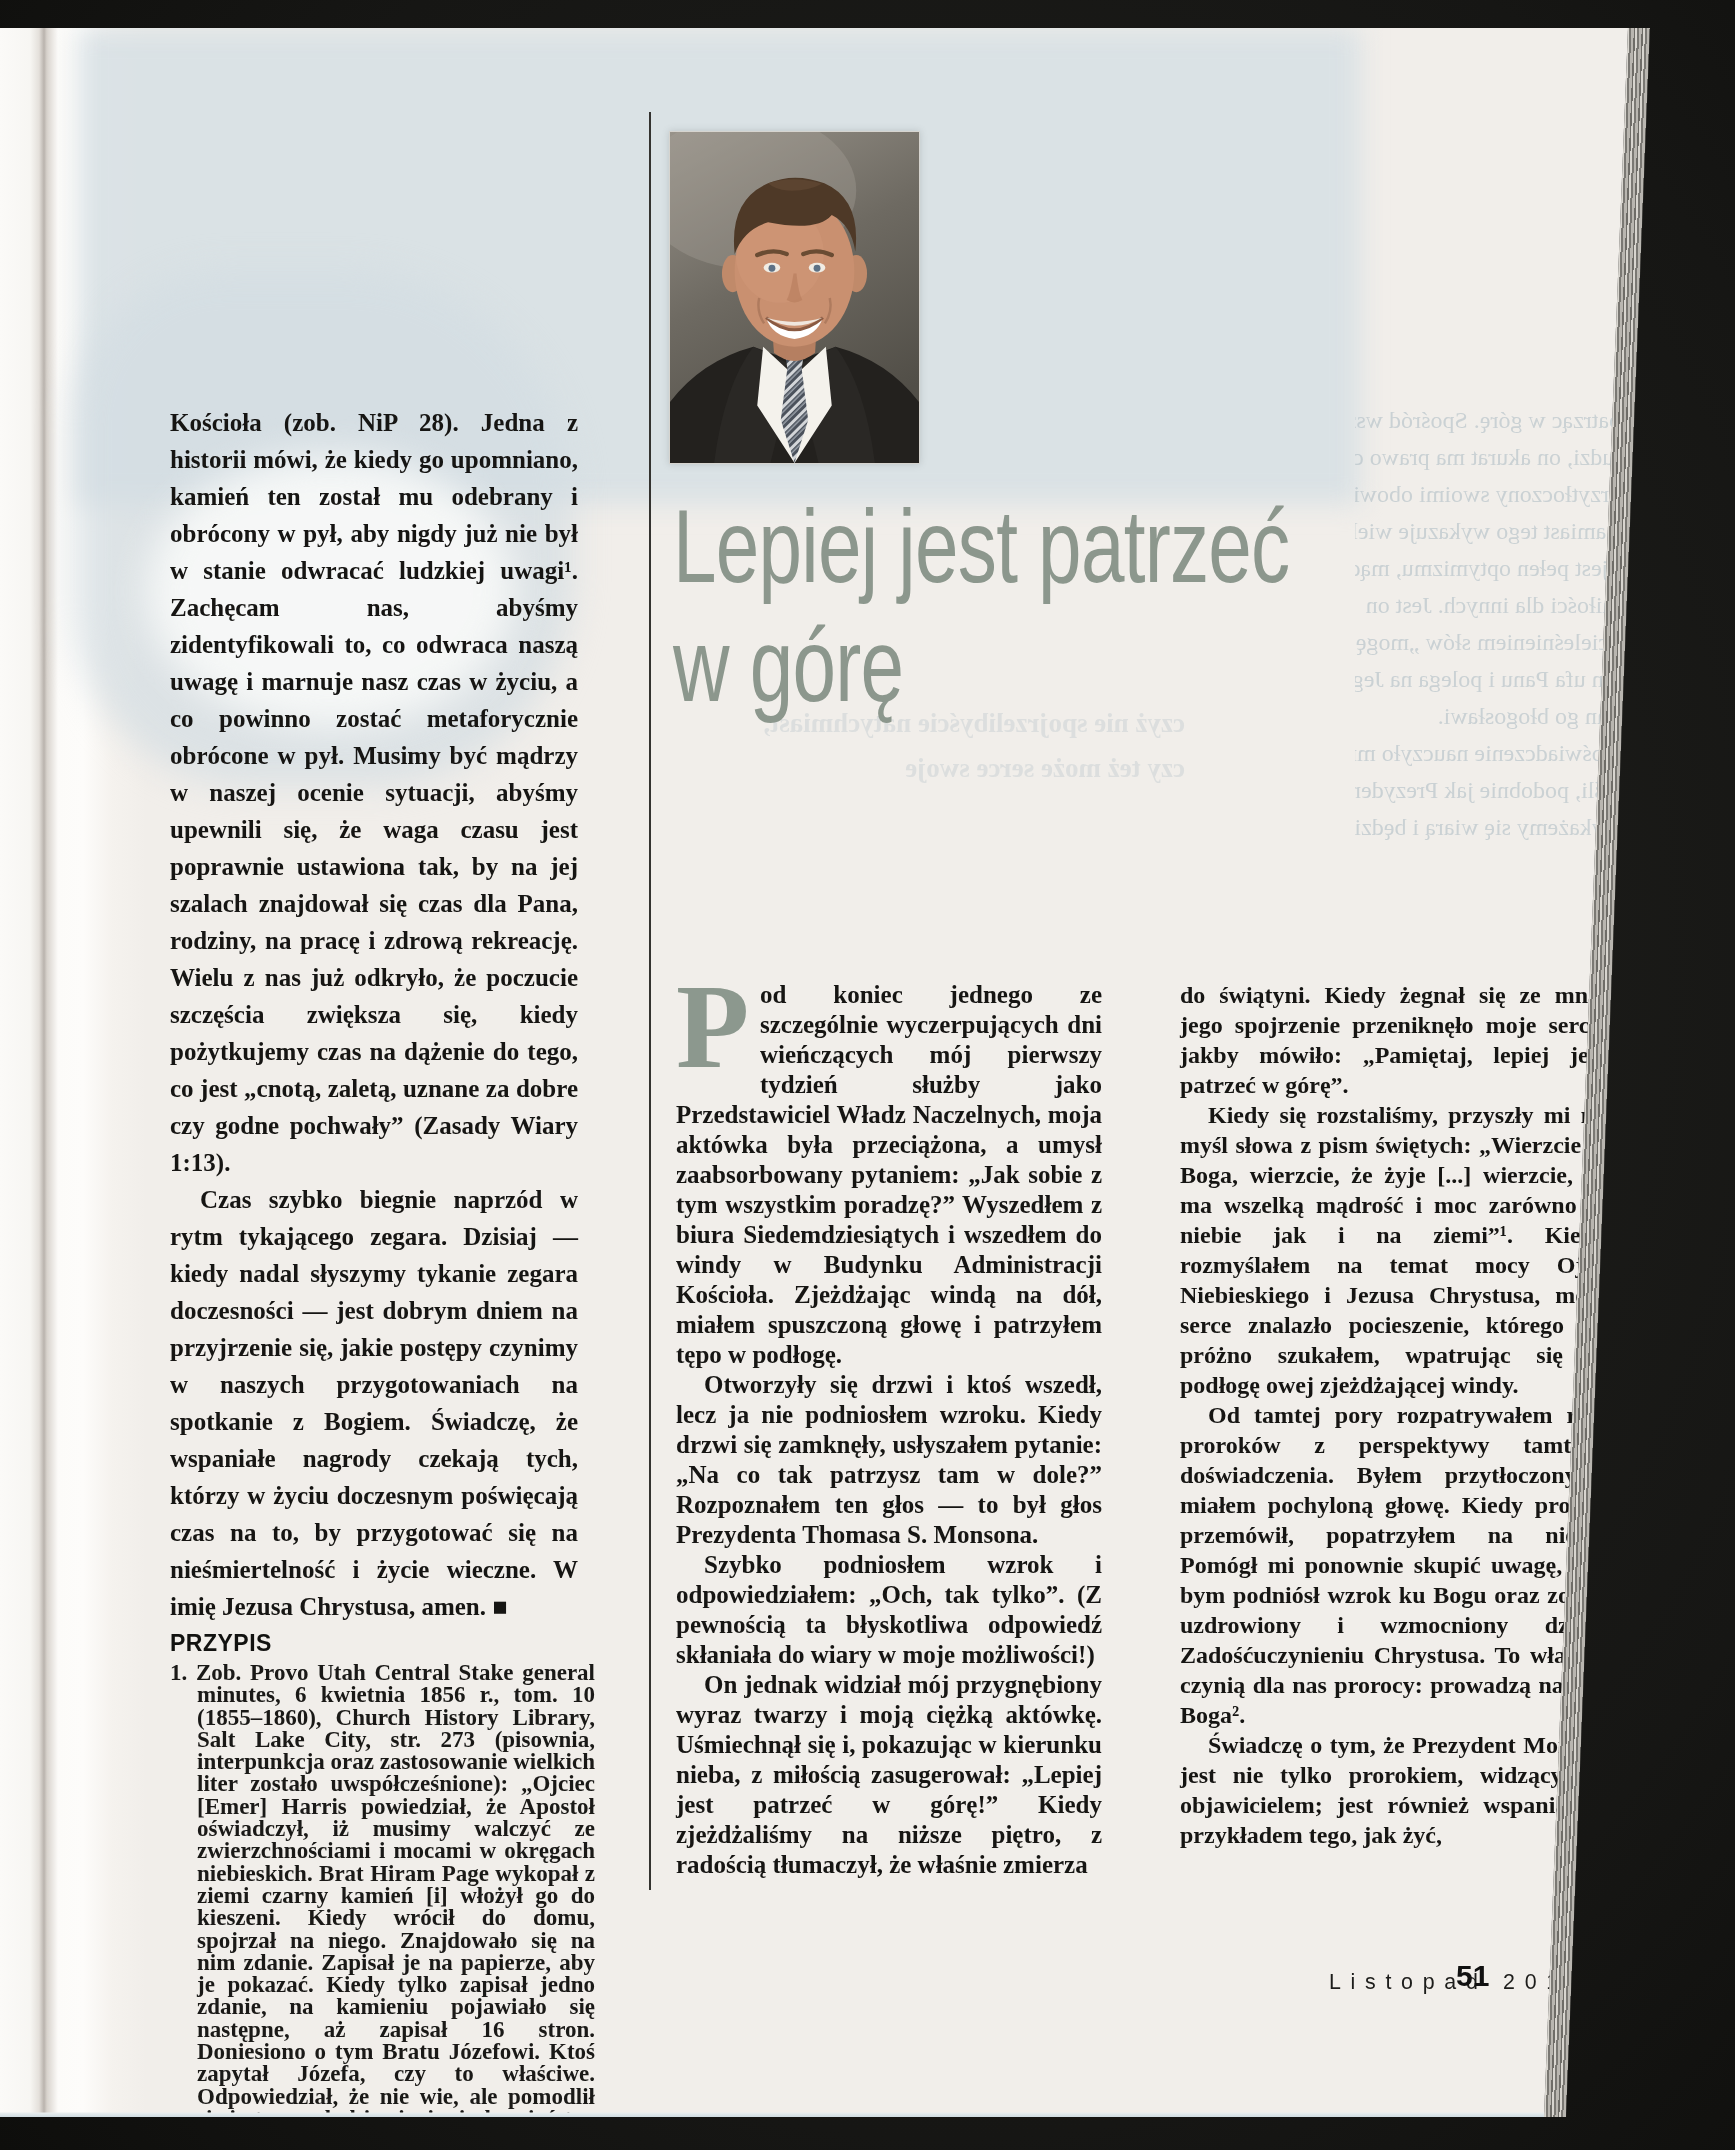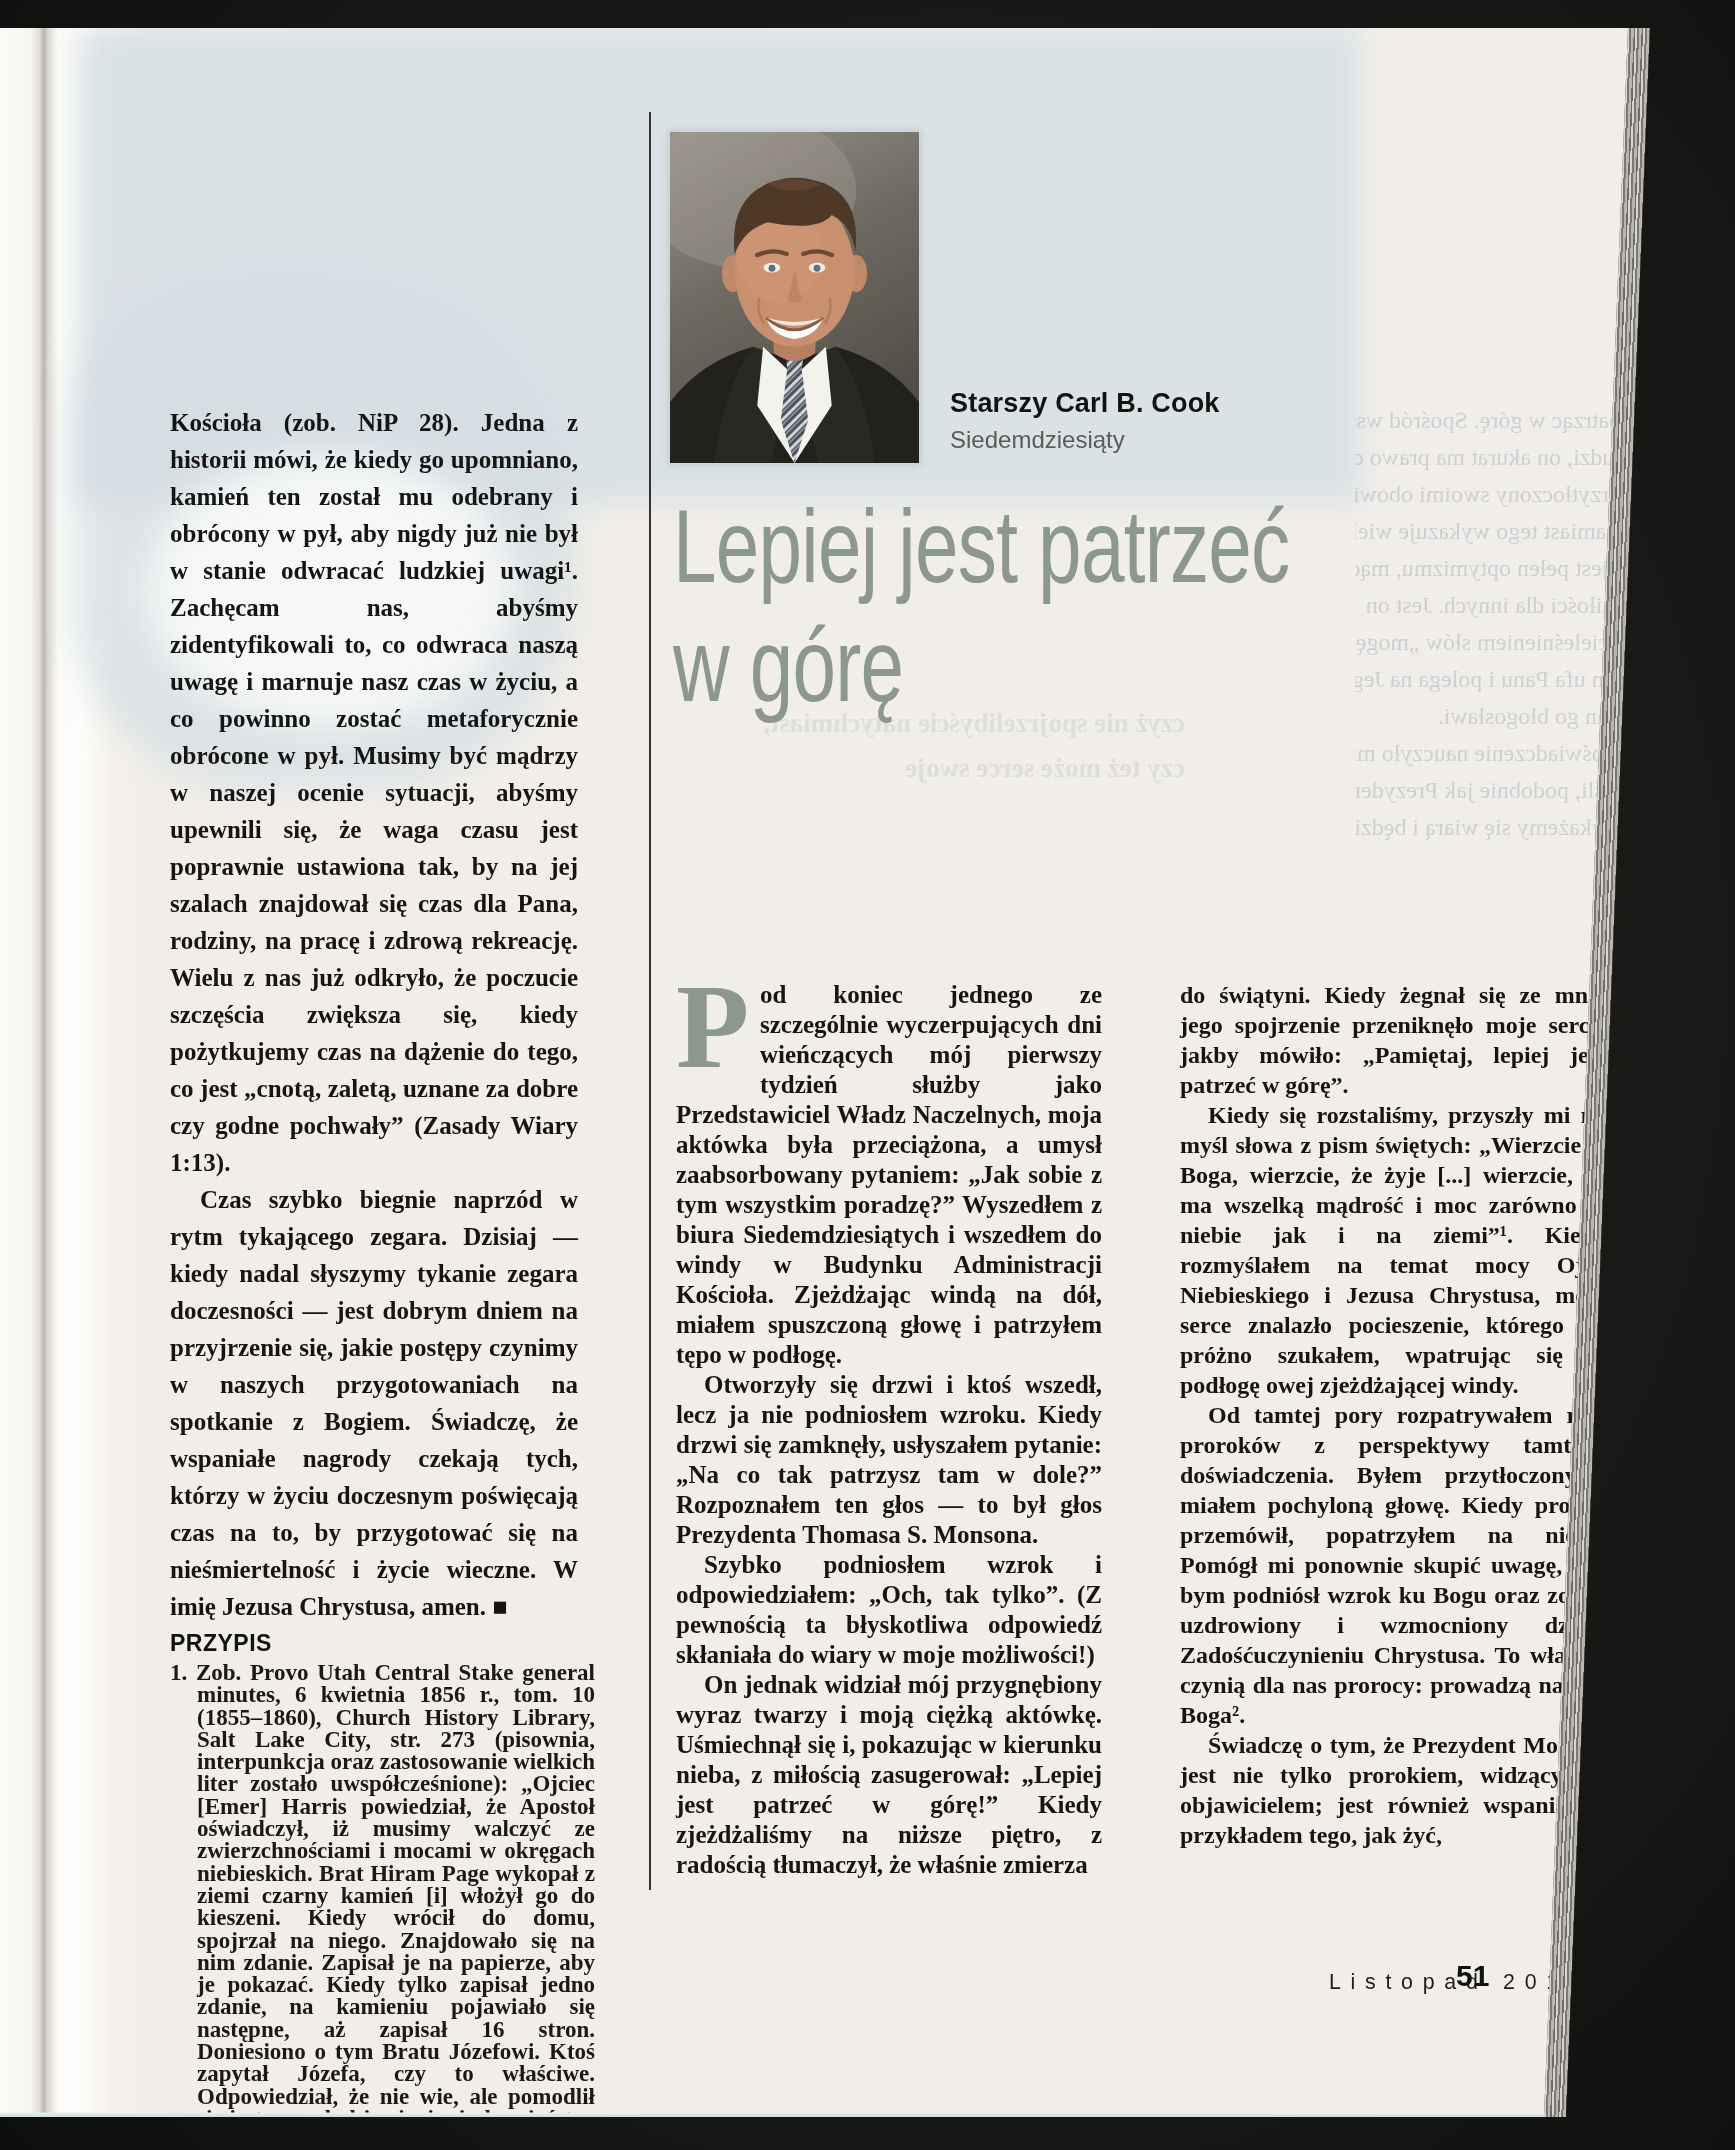--- a/index.html
+++ b/index.html
@@ -171,24 +171,20 @@
 
         <path d="M196 380 Q254 430 312 380 Q300 418 254 424 Q208 418 196 380 Z" fill="#ffffff"></path>
         <path d="M196 380 Q254 430 312 380" stroke="#8a5a42" stroke-width="6" fill="none"></path>
         <path d="M196 380 Q254 398 312 380 Q254 414 196 380 Z" fill="#f4f1ea" opacity="0.9"></path>
 
         <path d="M182 340 Q176 368 192 392" stroke="#a9765a" stroke-width="5" fill="none" opacity="0.8"></path>
         <path d="M326 340 Q332 368 316 392" stroke="#a9765a" stroke-width="5" fill="none" opacity="0.8"></path>
       </svg>
     </div>
 
-    <div class="byline">
-      <div class="name">Starszy Carl B. Cook</div>
-      <div class="role">Siedemdziesiąty</div>
-    </div>
 
     <div class="title">
       <div>Lepiej jest patrzeć</div>
       <div>w górę</div>
     </div>
 
 
     <div class="col col-mid">
       <p><span class="dropcap">P</span><span>od koniec jednego ze szczególnie wyczerpujących dni wieńczących mój pierwszy tydzień służby jako Przedstawiciel Władz Naczelnych, moja aktówka była przeciążona, a umysł zaabsorbowany pytaniem: „Jak sobie z tym wszystkim poradzę?” Wyszedłem z biura Siedemdziesiątych i wszedłem do windy w Budynku Administracji Kościoła. Zjeżdżając windą na dół, miałem spuszczoną głowę i patrzyłem tępo w podłogę.</span></p>
       <span><p class="indent">Otworzyły się drzwi i ktoś wszedł, lecz ja nie podniosłem wzroku. Kiedy drzwi się zamknęły, usłyszałem pytanie: „Na co tak patrzysz tam w dole?” Rozpoznałem ten głos — to był głos Prezydenta Thomasa S. Monsona.</p><p class="indent">Szybko podniosłem wzrok i odpowiedziałem: „Och, tak tylko”. (Z pewnością ta błyskotliwa odpowiedź skłaniała do wiary w moje możliwości!)</p><p class="indent">On jednak widział mój przygnębiony wyraz twarzy i moją ciężką aktówkę. Uśmiechnął się i, pokazując w kierunku nieba, z miłością zasugerował: „Lepiej jest patrzeć w górę!” Kiedy zjeżdżaliśmy na niższe piętro, z radością tłumaczył, że właśnie zmierza</p></span>

